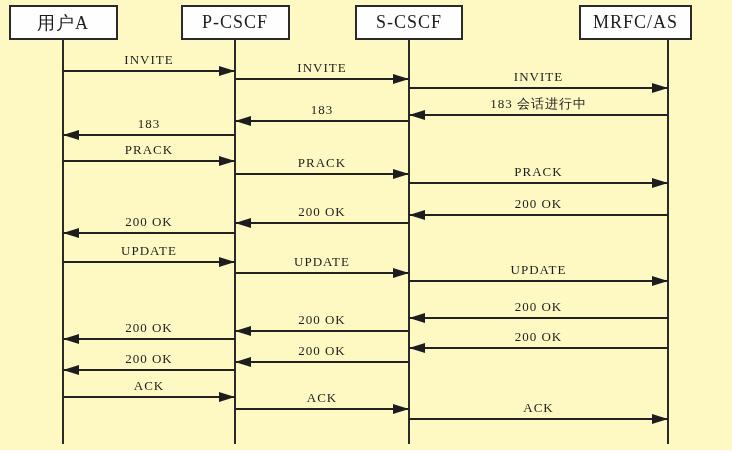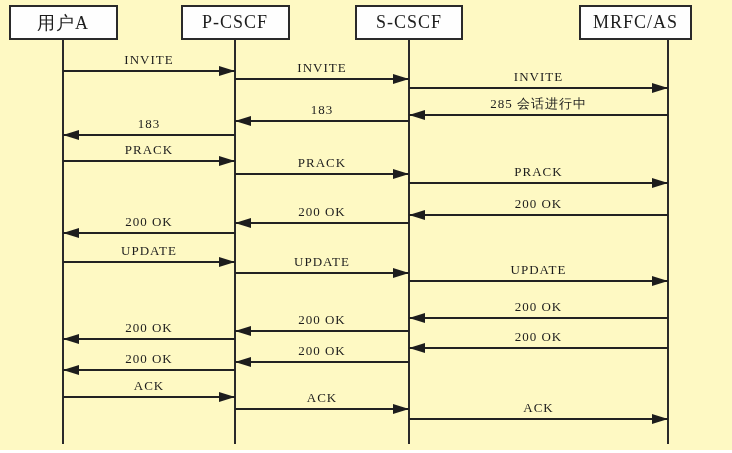--- a/index.html
+++ b/index.html
@@ -89,21 +89,21 @@
       <div class="arrow-head right" style="top: 66px; left: 219px;"></div>
       <div class="msg-label" style="left: 149px; top: 52px;">INVITE</div>
       <div class="msg-line" style="left: 235px; width: 174px; top: 78px;"></div>
       <div class="arrow-head right" style="top: 74px; left: 393px;"></div>
       <div class="msg-label" style="left: 322px; top: 60px;">INVITE</div>
       <div class="msg-line" style="left: 409px; width: 259px; top: 87px;"></div>
       <div class="arrow-head right" style="top: 83px; left: 652px;"></div>
       <div class="msg-label" style="left: 538.5px; top: 69px;">INVITE</div>
       <div class="msg-line" style="left: 409px; width: 259px; top: 114px;"></div>
       <div class="arrow-head left" style="top: 110px; left: 409px;"></div>
-      <div class="msg-label" style="left: 538.5px; top: 96px;">285 会话进行中</div>
+      <div class="msg-label" style="left: 538.5px; top: 96px;">183 会话进行中</div>
       <div class="msg-line" style="left: 235px; width: 174px; top: 120px;"></div>
       <div class="arrow-head left" style="top: 116px; left: 235px;"></div>
       <div class="msg-label" style="left: 322px; top: 102px;">183</div>
       <div class="msg-line" style="left: 63px; width: 172px; top: 134px;"></div>
       <div class="arrow-head left" style="top: 130px; left: 63px;"></div>
       <div class="msg-label" style="left: 149px; top: 116px;">183</div>
       <div class="msg-line" style="left: 63px; width: 172px; top: 160px;"></div>
       <div class="arrow-head right" style="top: 156px; left: 219px;"></div>
       <div class="msg-label" style="left: 149px; top: 142px;">PRACK</div>
       <div class="msg-line" style="left: 235px; width: 174px; top: 173px;"></div>

